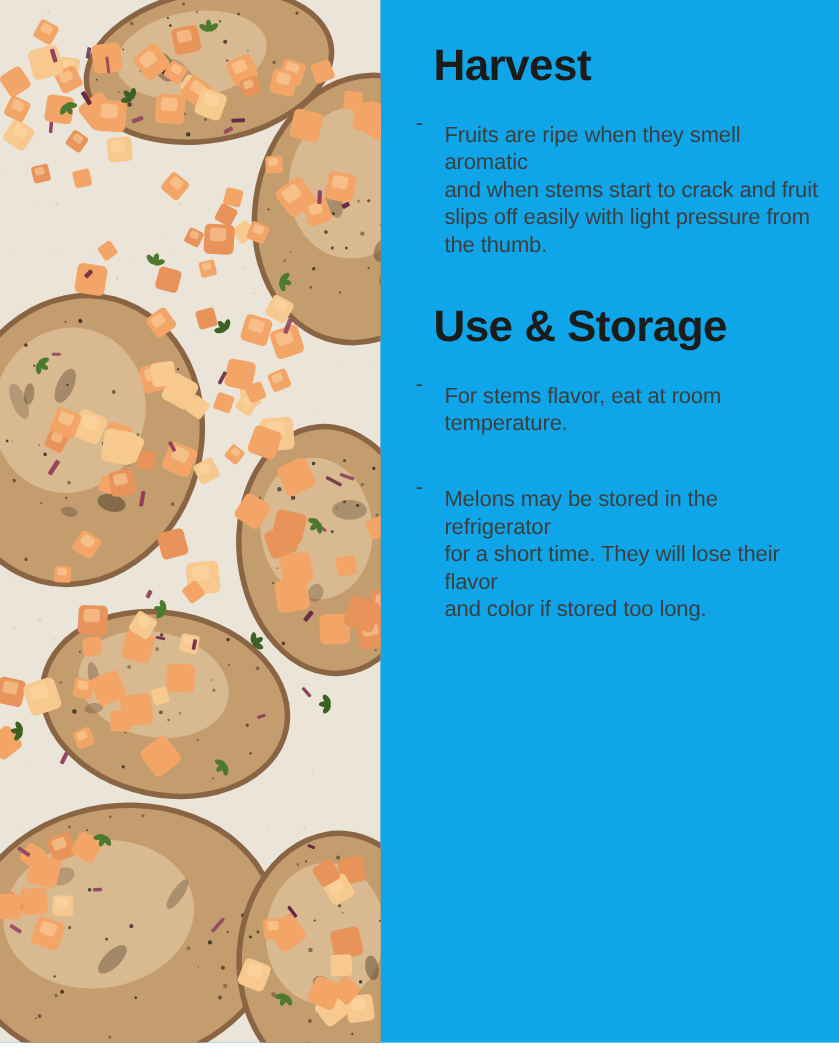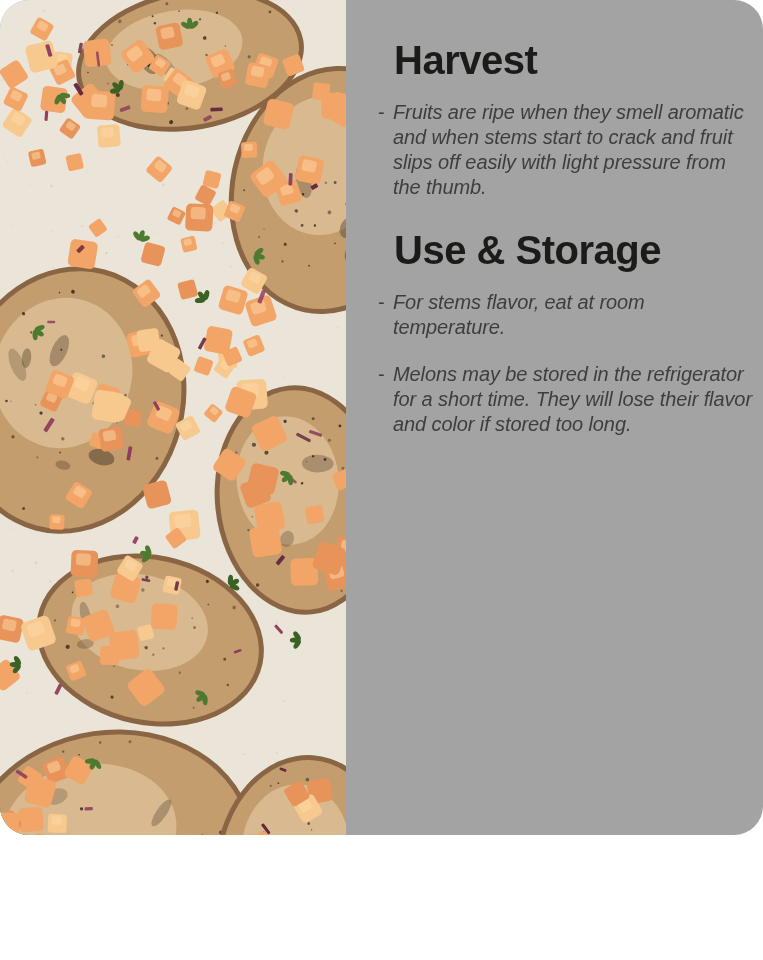--- a/index.html
+++ b/index.html
@@ -1,39 +1,39 @@
 <!DOCTYPE html>
 <html><head>
 <meta charset="utf-8">
 <style>
   html,body{margin:0;padding:0;background:#ffffff;}
   .page{
-    position:relative;width:763px;height:835px;background:#a3a3a3;
-    overflow:hidden;font-family:"Liberation Sans",sans-serif;border-radius:29px;
+    position:relative;width:763px;height:948px;background:#0ea5e9;
+    overflow:hidden;font-family:"Liberation Sans",sans-serif;
   }
   .photo{
     position:absolute;left:0;top:0;width:346px;height:960px;margin:0;
   }
   .photo svg{display:block;width:100%;height:100%;}
   .content{
     position:absolute;left:346px;top:0;right:0;bottom:0;
     box-sizing:border-box;padding:38px 6px 0 32px;
   }
   .heading{
     font-size:40px;line-height:44px;font-weight:700;letter-spacing:-0.5px;
     color:#1b1b19;margin:0 0 18px 16px;
   }
   .section-second .heading{margin-top:28px;}
   .bullet{
     display:flex;align-items:flex-start;margin:0;
     font-size:20px;line-height:25px;color:#3e3e3d;
   }
   .bullet + .bullet{margin-top:22px;}
   .dash{flex:0 0 15px;width:15px;}
-  .btext{margin:0;white-space:pre-line;letter-spacing:-0.1px;font-style:italic;}
+  .btext{margin:11px;white-space:pre-line;letter-spacing:-0.1px;}
 </style>
 </head>
 <body>
 
 <div class="page">
 
   <figure class="photo" aria-label="Grilled pork chops topped with diced cantaloupe melon salsa, red onion bits and cilantro leaves on a cream surface">
     <svg viewBox="0 0 346 960" preserveAspectRatio="none">
         <rect x="0" y="0" width="346" height="960" fill="#ebe5d9"></rect>
         <circle cx="168.93151557445526" cy="952.6982116699219" r="0.9812512397766113" fill="#d8d0c1" opacity="0.7843233585357666"></circle>

